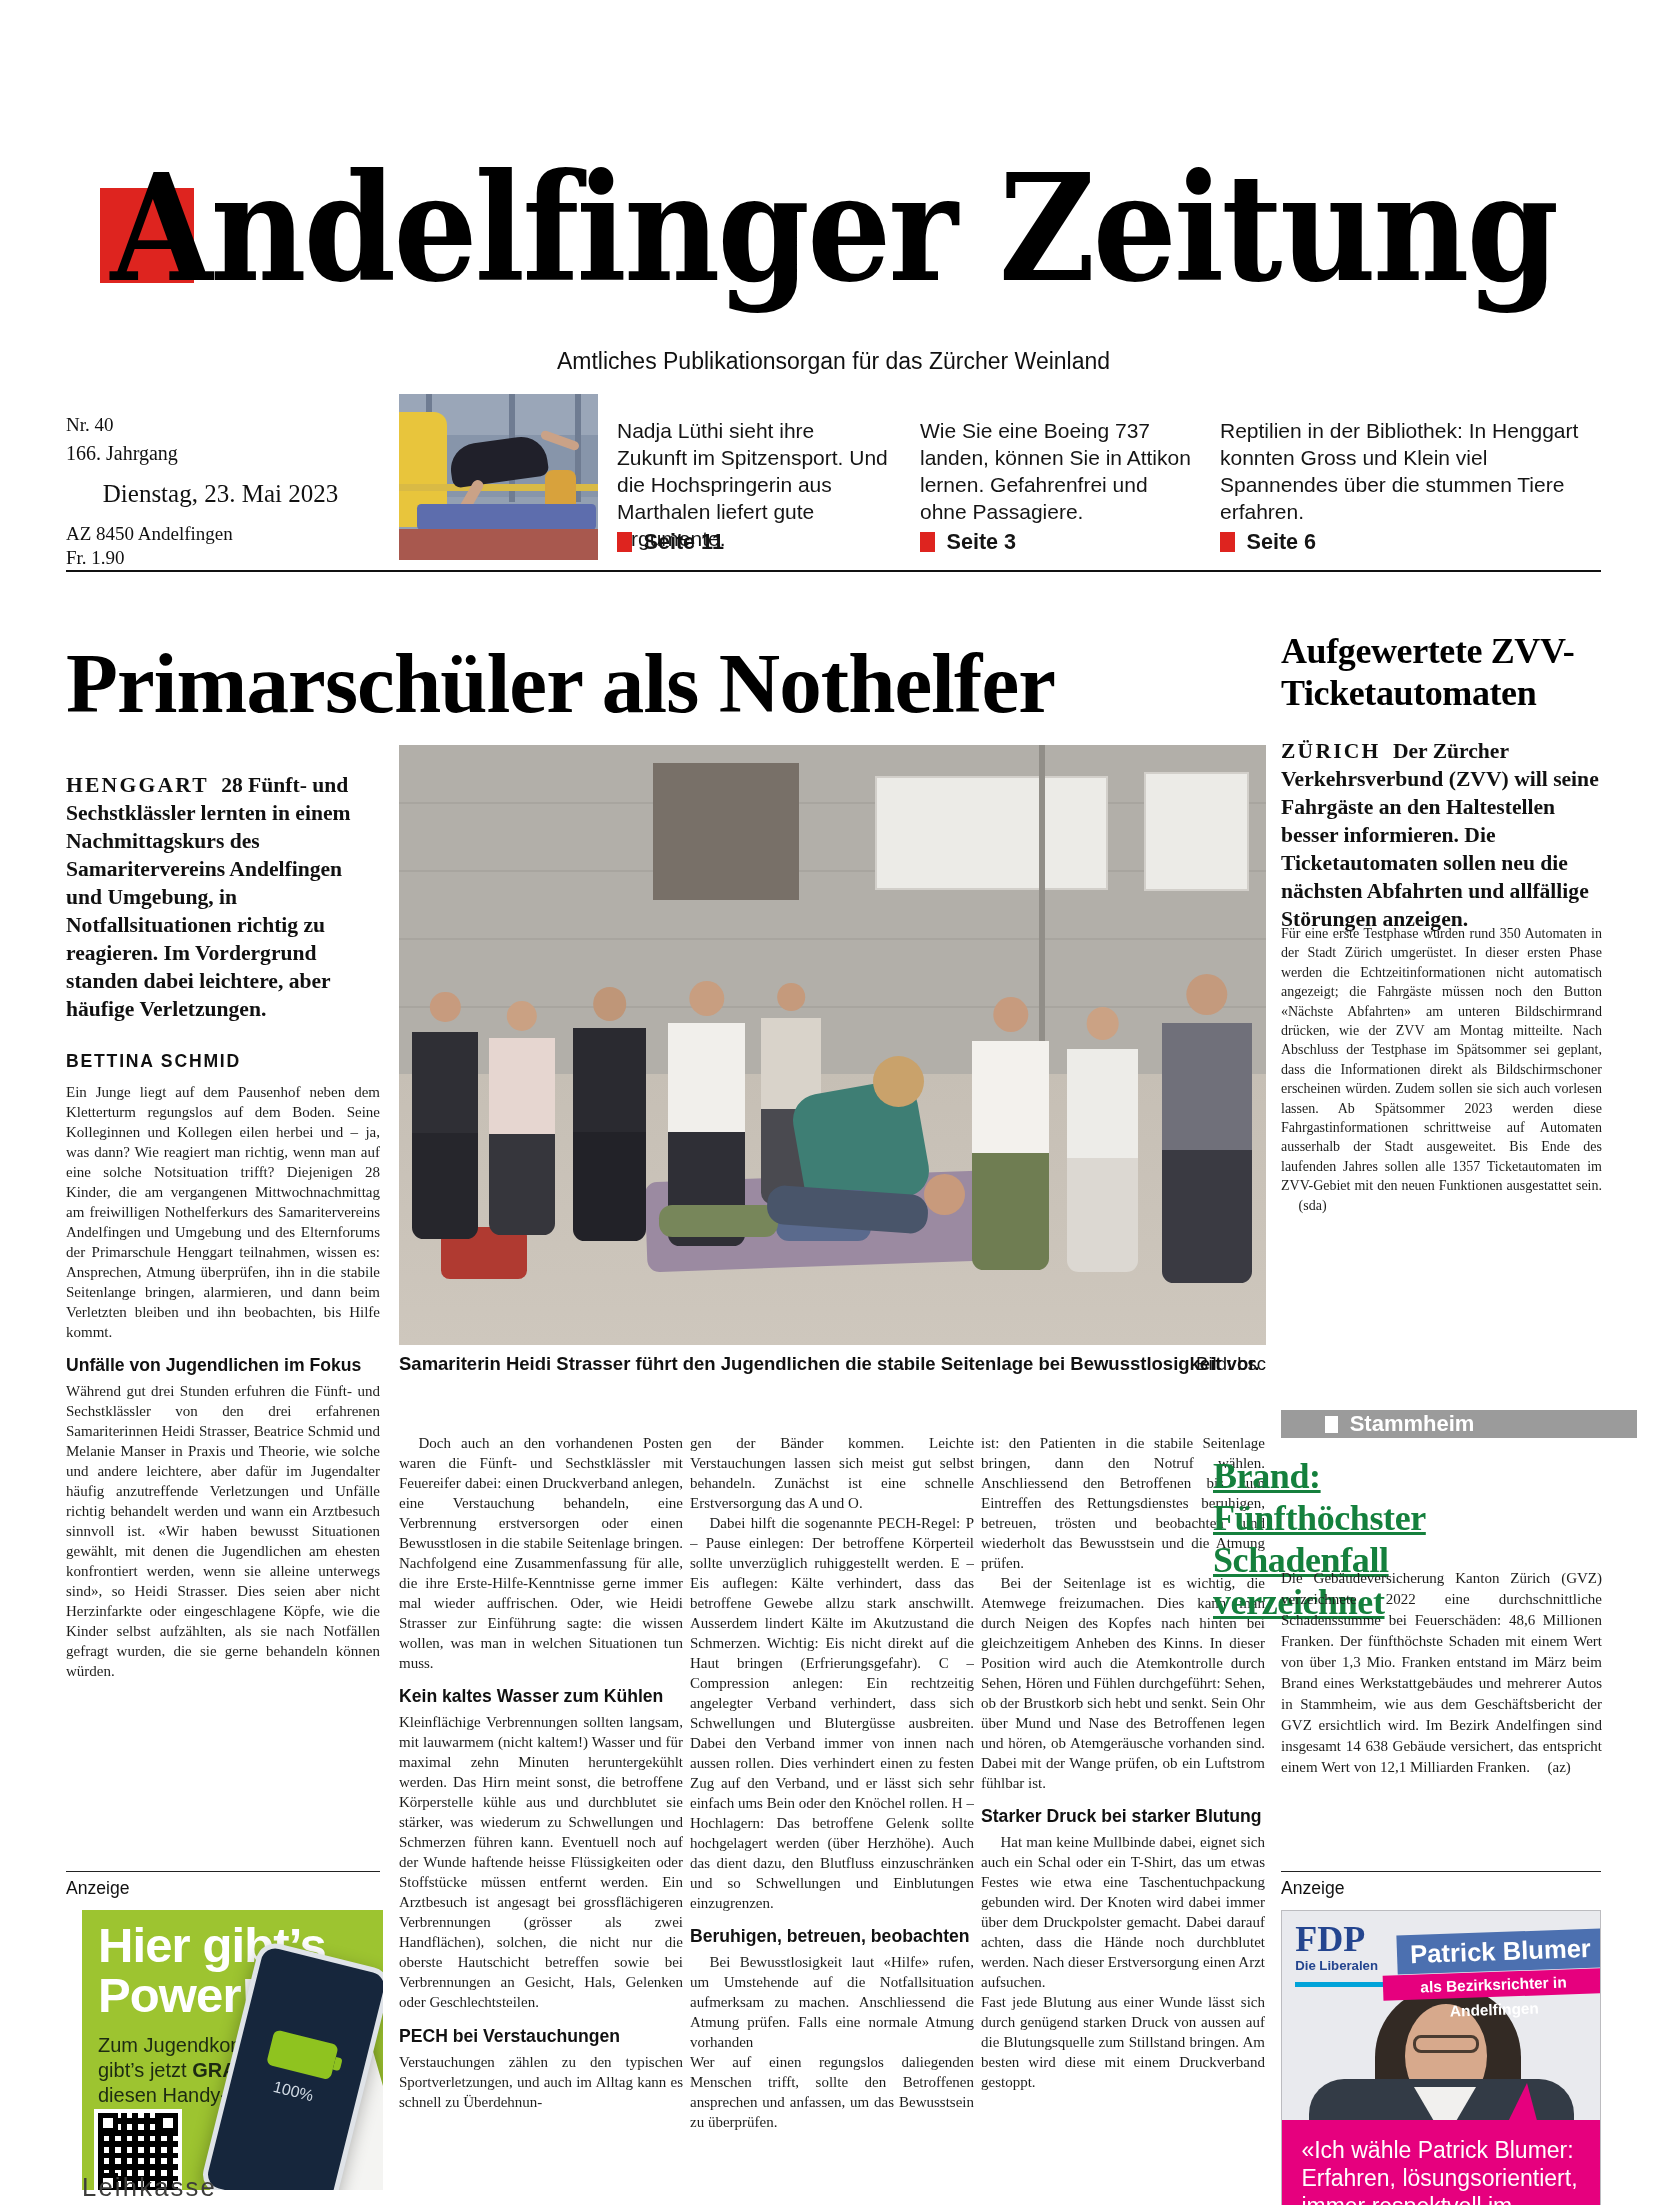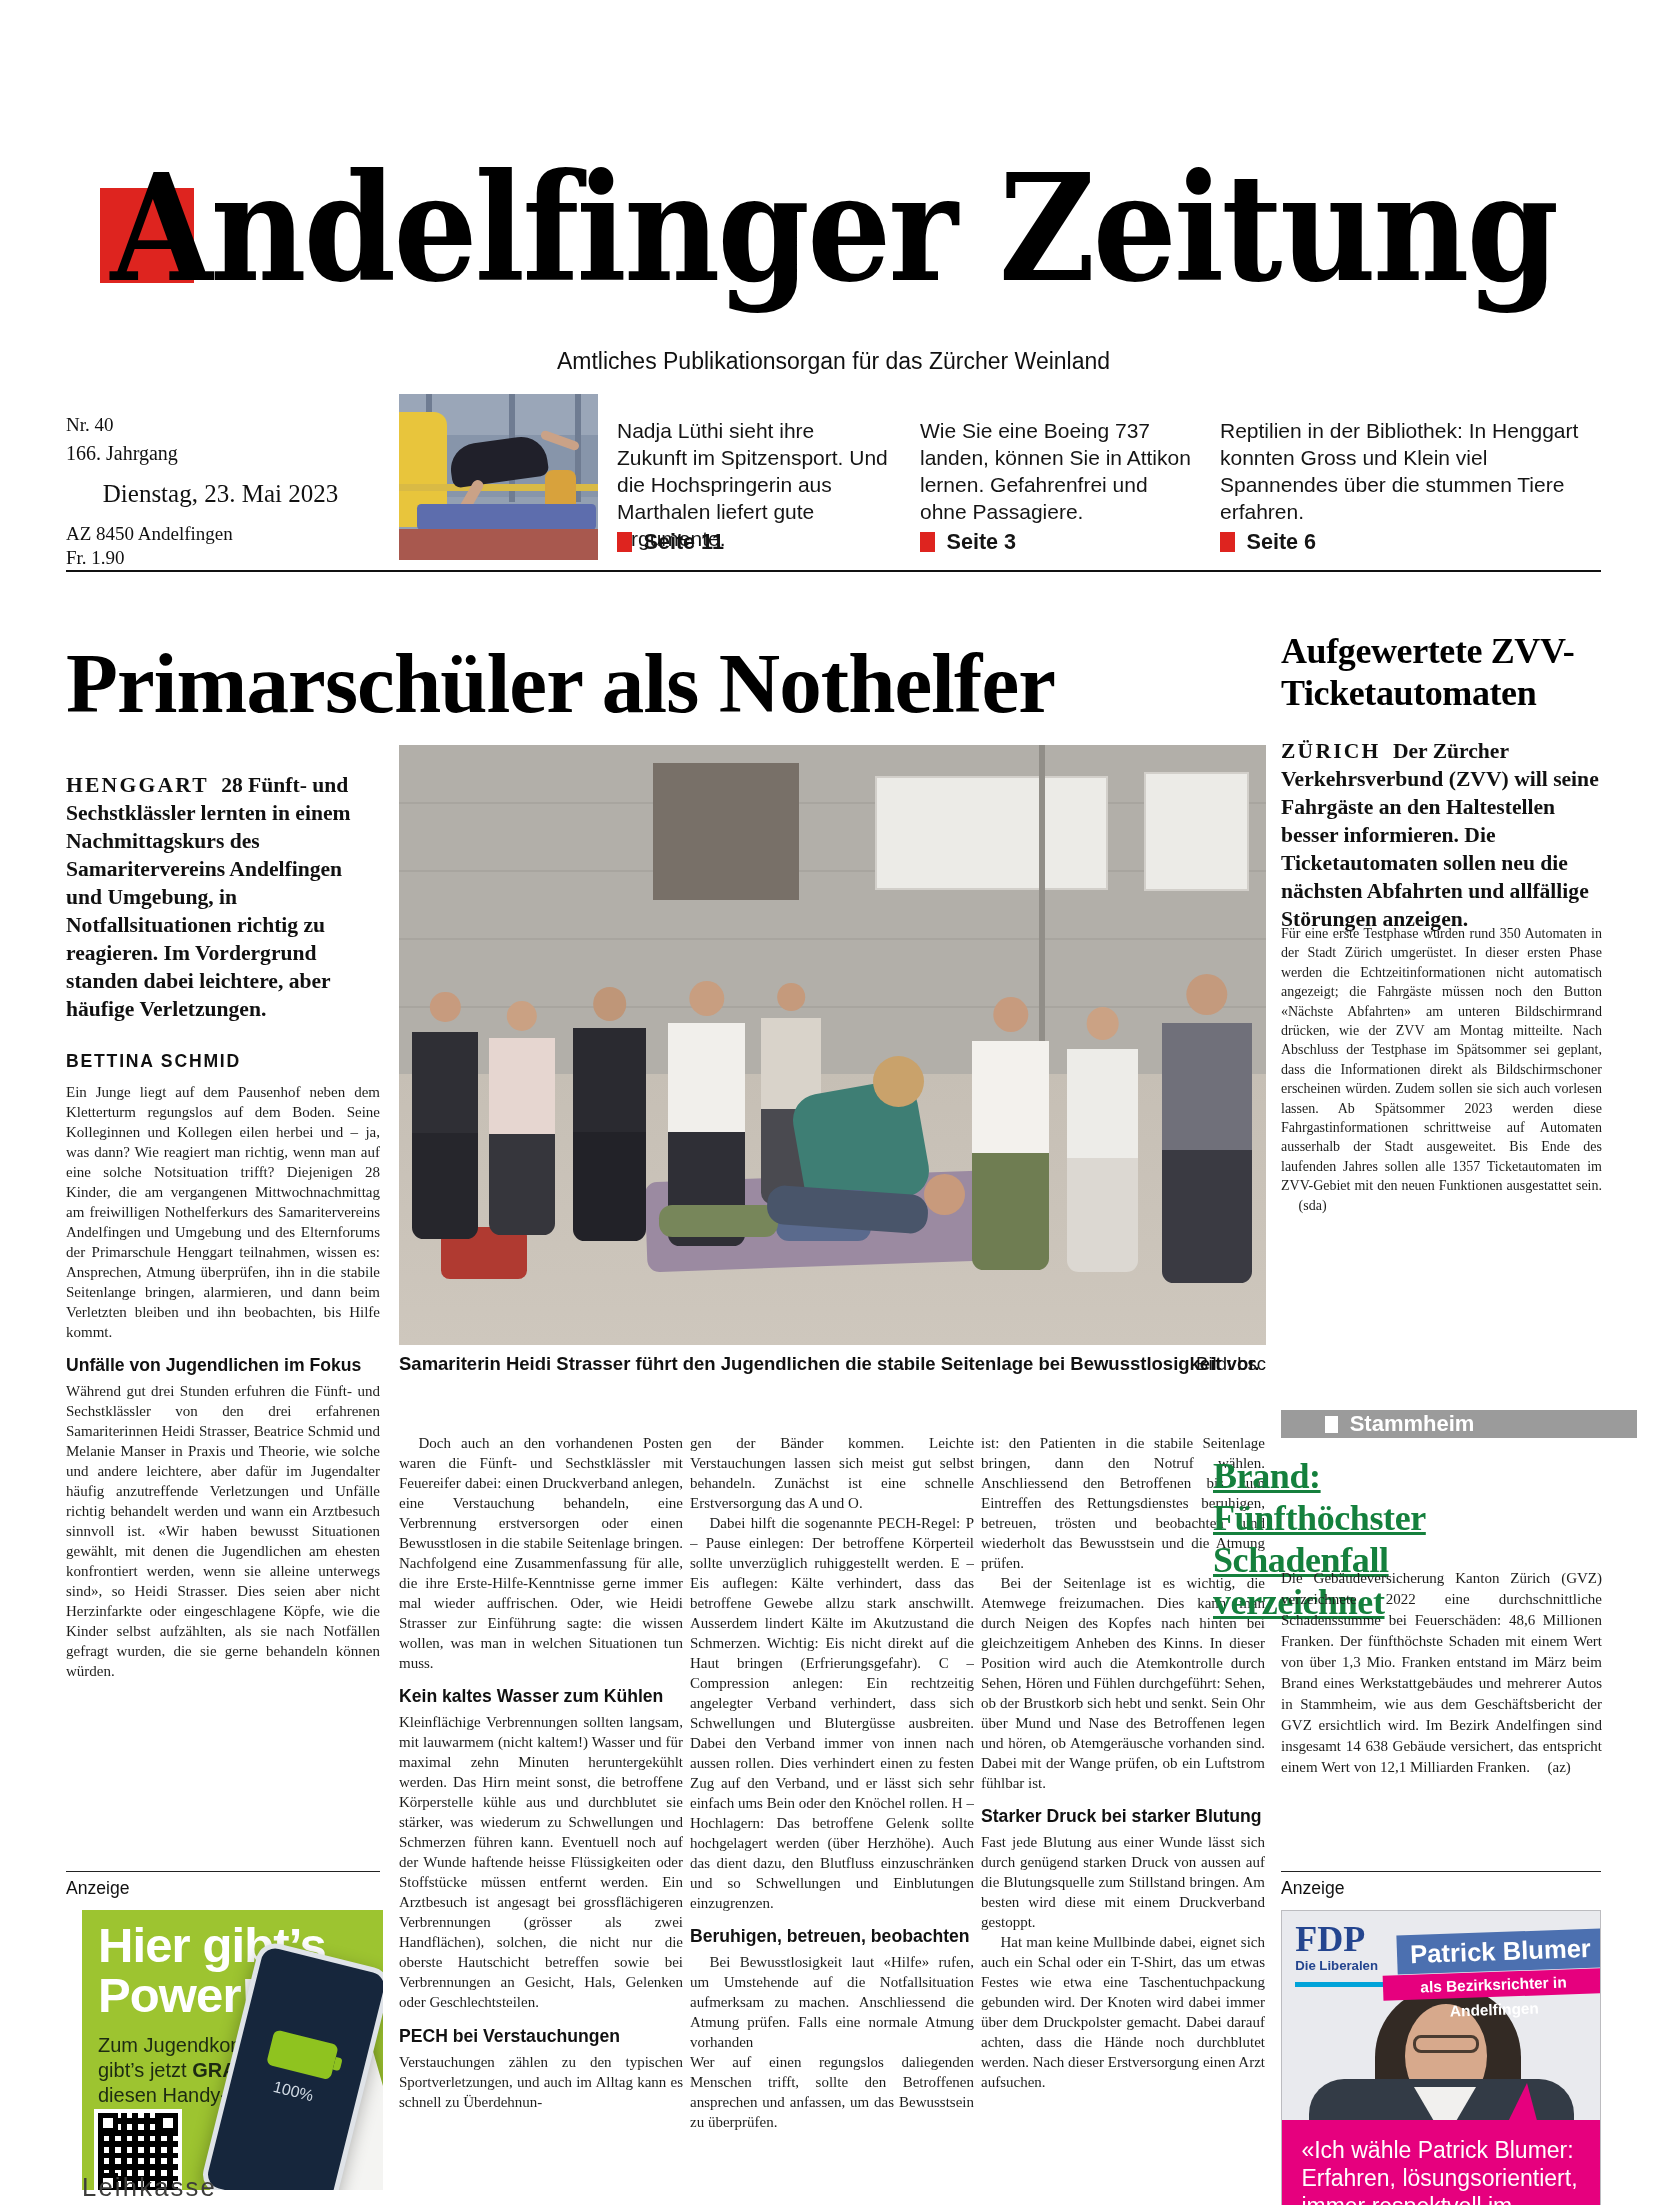--- a/index.html
+++ b/index.html
@@ -267,22 +267,22 @@
     <p class="body">gen der Bänder kommen. Leichte Verstauchungen lassen sich meist gut selbst behandeln. Zunächst ist eine schnelle Erstversorgung das A und O.</p>
     <p class="body indent">Dabei hilft die sogenannte PECH-Regel: P – Pause einlegen: Der betroffene Körperteil sollte unverzüglich ruhiggestellt werden. E – Eis auflegen: Kälte verhindert, dass das betroffene Gewebe allzu stark anschwillt. Ausserdem lindert Kälte im Akutzustand die Schmerzen. Wichtig: Eis nicht direkt auf die Haut bringen (Erfrierungsgefahr). C – Compression anlegen: Ein rechtzeitig angelegter Verband verhindert, dass sich Schwellungen und Blutergüsse ausbreiten. Dabei den Verband immer von innen nach aussen rollen. Dies verhindert einen zu festen Zug auf den Verband, und er lässt sich sehr einfach ums Bein oder den Knöchel rollen. H – Hochlagern: Das betroffene Gelenk sollte hochgelagert werden (über Herzhöhe). Auch das dient dazu, den Blutfluss einzuschränken und so Schwellungen und Einblutungen einzugrenzen.</p>
     <h3 class="subhead">Beruhigen, betreuen, beobachten</h3>
     <p class="body indent">Bei Bewusstlosigkeit laut «Hilfe» rufen, um Umstehende auf die Notfallsituation aufmerksam zu machen. Anschliessend die Atmung prüfen. Falls eine normale Atmung vorhanden</p>
     <p class="body">Wer auf einen regungslos daliegenden Menschen trifft, sollte den Betroffenen ansprechen und anfassen, um das Bewusstsein zu überprüfen.</p>
   </div>
   <div class="col col-4">
     <p class="body">ist: den Patienten in die stabile Seitenlage bringen, dann den Notruf wählen. Anschliessend den Betroffenen bis zum Eintreffen des Rettungsdienstes beruhigen, betreuen, trösten und beobachten und wiederholt das Bewusstsein und die Atmung prüfen.</p>
     <p class="body indent">Bei der Seitenlage ist es wichtig, die Atemwege freizumachen. Dies kann man durch Neigen des Kopfes nach hinten bei gleichzeitigem Anheben des Kinns. In dieser Position wird auch die Atemkontrolle durch Sehen, Hören und Fühlen durchgeführt: Sehen, ob der Brustkorb sich hebt und senkt. Sein Ohr über Mund und Nase des Betroffenen legen und hören, ob Atemgeräusche vorhanden sind. Dabei mit der Wange prüfen, ob ein Luftstrom fühlbar ist.</p>
     <h3 class="subhead">Starker Druck bei starker Blutung</h3>
+    <p class="body indent">Hat man keine Mullbinde dabei, eignet sich auch ein Schal oder ein T-Shirt, das um etwas Festes wie etwa eine Taschentuchpackung gebunden wird. Der Knoten wird dabei immer über dem Druckpolster gemacht. Dabei darauf achten, dass die Hände noch durchblutet werden. Nach dieser Erstversorgung einen Arzt aufsuchen.</p>
     <p class="body">Fast jede Blutung aus einer Wunde lässt sich durch genügend starken Druck von aussen auf die Blutungsquelle zum Stillstand bringen. Am besten wird diese mit einem Druckverband gestoppt.</p>
-    <p class="body indent">Hat man keine Mullbinde dabei, eignet sich auch ein Schal oder ein T-Shirt, das um etwas Festes wie etwa eine Taschentuchpackung gebunden wird. Der Knoten wird dabei immer über dem Druckpolster gemacht. Dabei darauf achten, dass die Hände noch durchblutet werden. Nach dieser Erstversorgung einen Arzt aufsuchen.</p>
   </div>
 
   <h2 class="abs headline-right" style="margin:0">Aufgewertete ZVV-Ticketautomaten</h2>
   <div class="abs zvv-lead">
     <p class="lead"><span class="dateline">ZÜRICH</span><span>Der Zürcher Verkehrsverbund (ZVV) will seine Fahrgäste an den Haltestellen besser informieren. Die Ticketautomaten sollen neu die nächsten Abfahrten und allfällige Störungen anzeigen.</span></p>
   </div>
   <div class="abs zvv-body">
     <p class="body"><span>Für eine erste Testphase wurden rund 350 Automaten in der Stadt Zürich umgerüstet. In dieser ersten Phase werden die Echtzeitinformationen nicht automatisch angezeigt; die Fahrgäste müssen noch den Button «Nächste Abfahrten» am unteren Bildschirmrand drücken, wie der ZVV am Montag mitteilte. Nach Abschluss der Testphase im Spätsommer sei geplant, dass die Informationen direkt als Bildschirmschoner erscheinen würden. Zudem sollen sie sich auch vorlesen lassen. Ab Spätsommer 2023 werden diese Fahrgastinformationen schrittweise auf Automaten ausserhalb der Stadt ausgeweitet. Bis Ende des laufenden Jahres sollen alle 1357 Ticketautomaten im ZVV-Gebiet mit den neuen Funktionen ausgestattet sein.</span><span class="sign">(sda)</span></p>
   </div>
 

